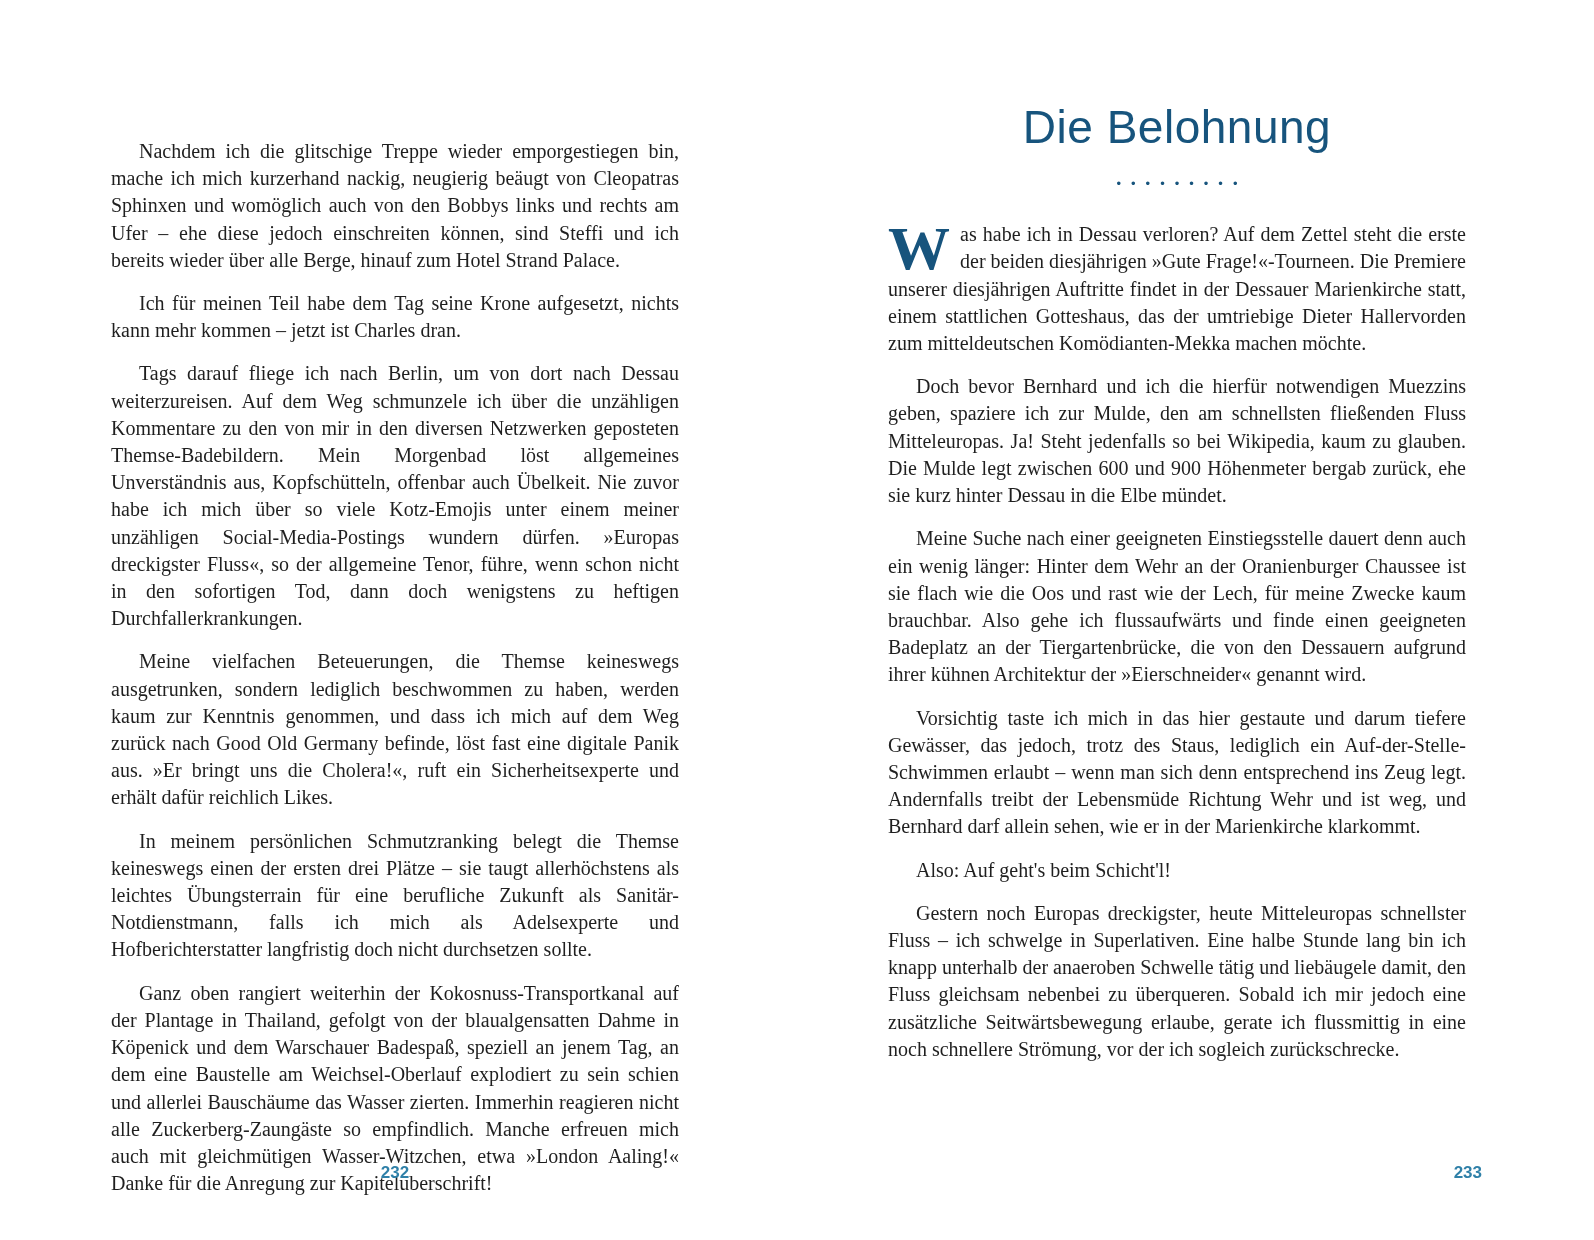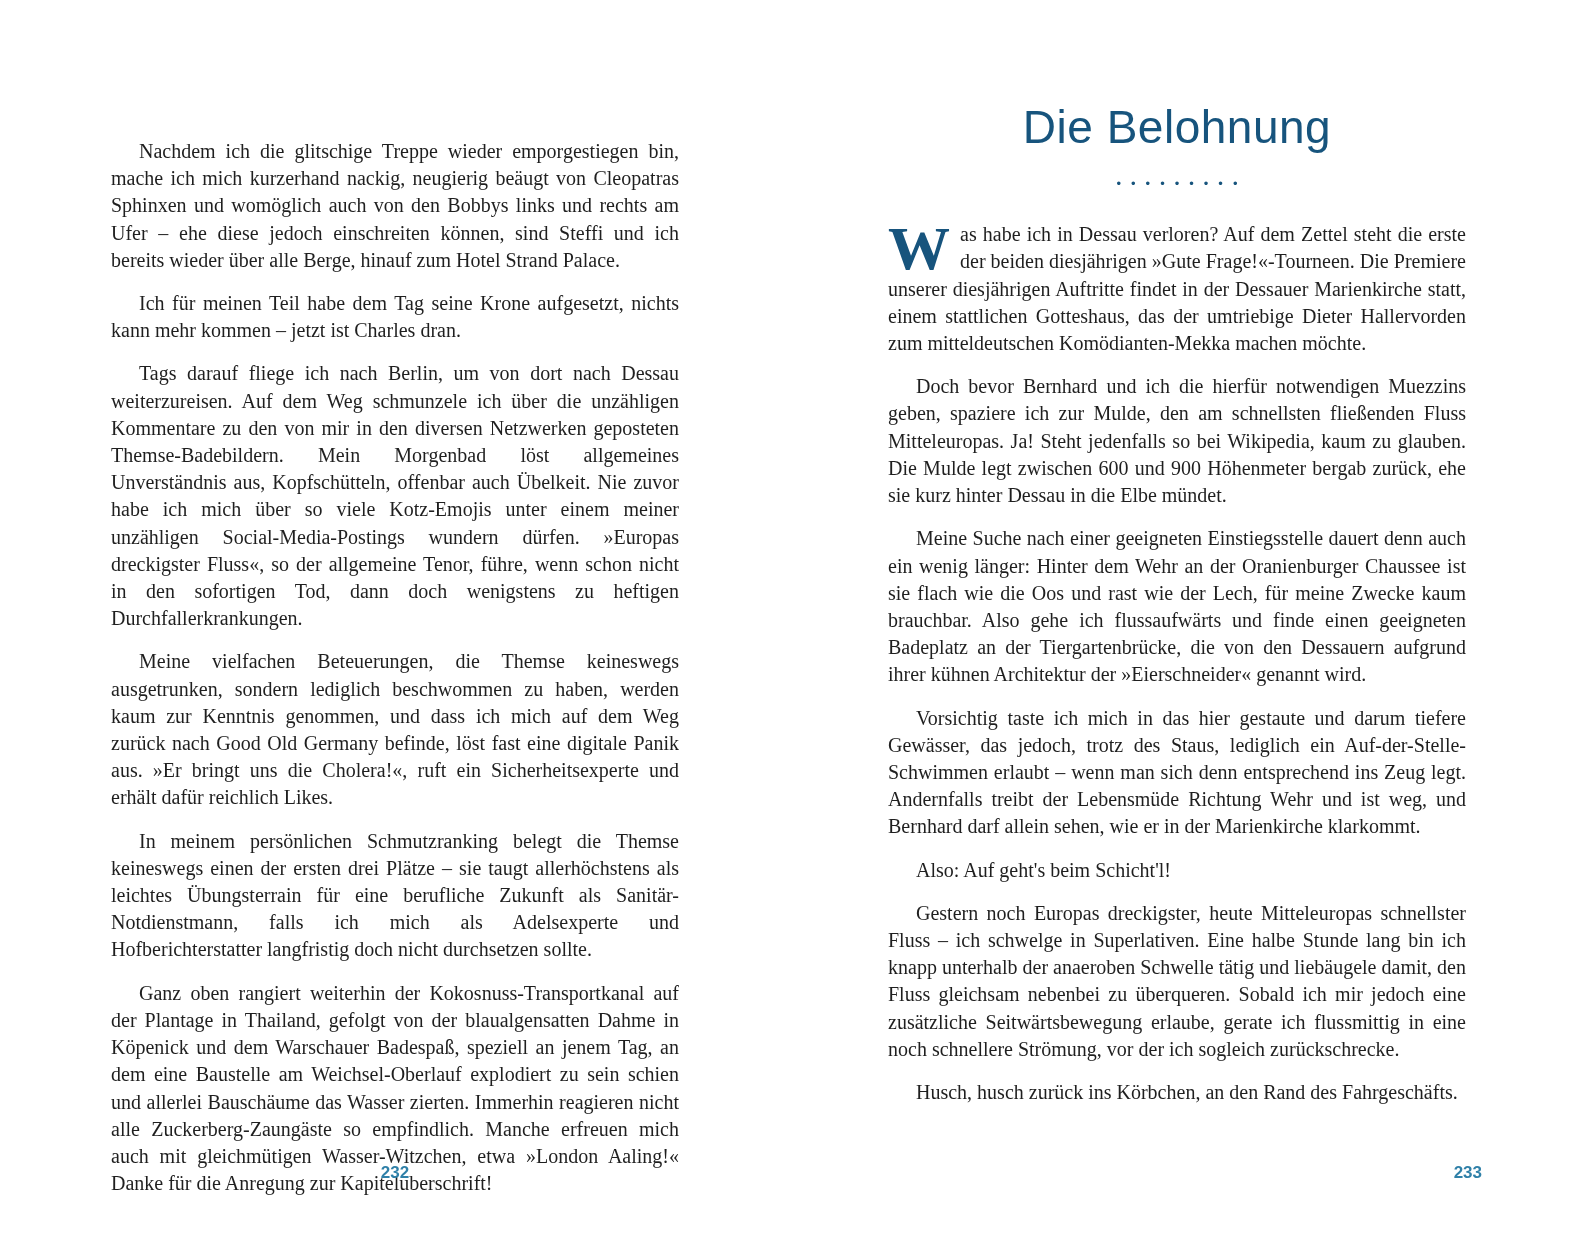--- a/index.html
+++ b/index.html
@@ -88,18 +88,17 @@
 
   <div class="dots">•••••••••</div>
 
   <div class="body-text">
     <p class="opener"><span class="dropcap">W</span><span>as habe ich in Dessau verloren? Auf dem Zettel steht die erste der beiden diesjährigen »Gute Frage!«-Tourneen. Die Premiere unserer diesjährigen Auftritte findet in der Dessauer Marienkirche statt, einem stattlichen Gotteshaus, das der umtriebige Dieter Hallervorden zum mitteldeutschen Komödianten-Mekka machen möchte.</span></p>
     <p>Doch bevor Bernhard und ich die hierfür notwendigen Muezzins geben, spaziere ich zur Mulde, den am schnellsten fließenden Fluss Mitteleuropas. Ja! Steht jedenfalls so bei Wikipedia, kaum zu glauben. Die Mulde legt zwischen 600 und 900 Höhenmeter bergab zurück, ehe sie kurz hinter Dessau in die Elbe mündet.</p>
     <p>Meine Suche nach einer geeigneten Einstiegsstelle dauert denn auch ein wenig länger: Hinter dem Wehr an der Oranienburger Chaussee ist sie flach wie die Oos und rast wie der Lech, für meine Zwecke kaum brauchbar. Also gehe ich flussaufwärts und finde einen geeigneten Badeplatz an der Tiergartenbrücke, die von den Dessauern aufgrund ihrer kühnen Architektur der »Eierschneider« genannt wird.</p>
     <p>Vorsichtig taste ich mich in das hier gestaute und darum tiefere Gewässer, das jedoch, trotz des Staus, lediglich ein Auf-der-Stelle-Schwimmen erlaubt – wenn man sich denn entsprechend ins Zeug legt. Andernfalls treibt der Lebensmüde Richtung Wehr und ist weg, und Bernhard darf allein sehen, wie er in der Marienkirche klarkommt.</p>
     <p>Also: Auf geht's beim Schicht'l!</p>
     <p>Gestern noch Europas dreckigster, heute Mitteleuropas schnellster Fluss – ich schwelge in Superlativen. Eine halbe Stunde lang bin ich knapp unterhalb der anaeroben Schwelle tätig und liebäugele damit, den Fluss gleichsam nebenbei zu überqueren. Sobald ich mir jedoch eine zusätzliche Seitwärtsbewegung erlaube, gerate ich flussmittig in eine noch schnellere Strömung, vor der ich sogleich zurückschrecke.</p>
-    <p>Husch, husch zurück ins Körbchen, an den Rand des Fahrgeschäfts.</p>
   </div>
 </div>
 
 <div class="page-number page-number-left">232</div>
 <div class="page-number page-number-right">233</div>
 
 </body></html>

